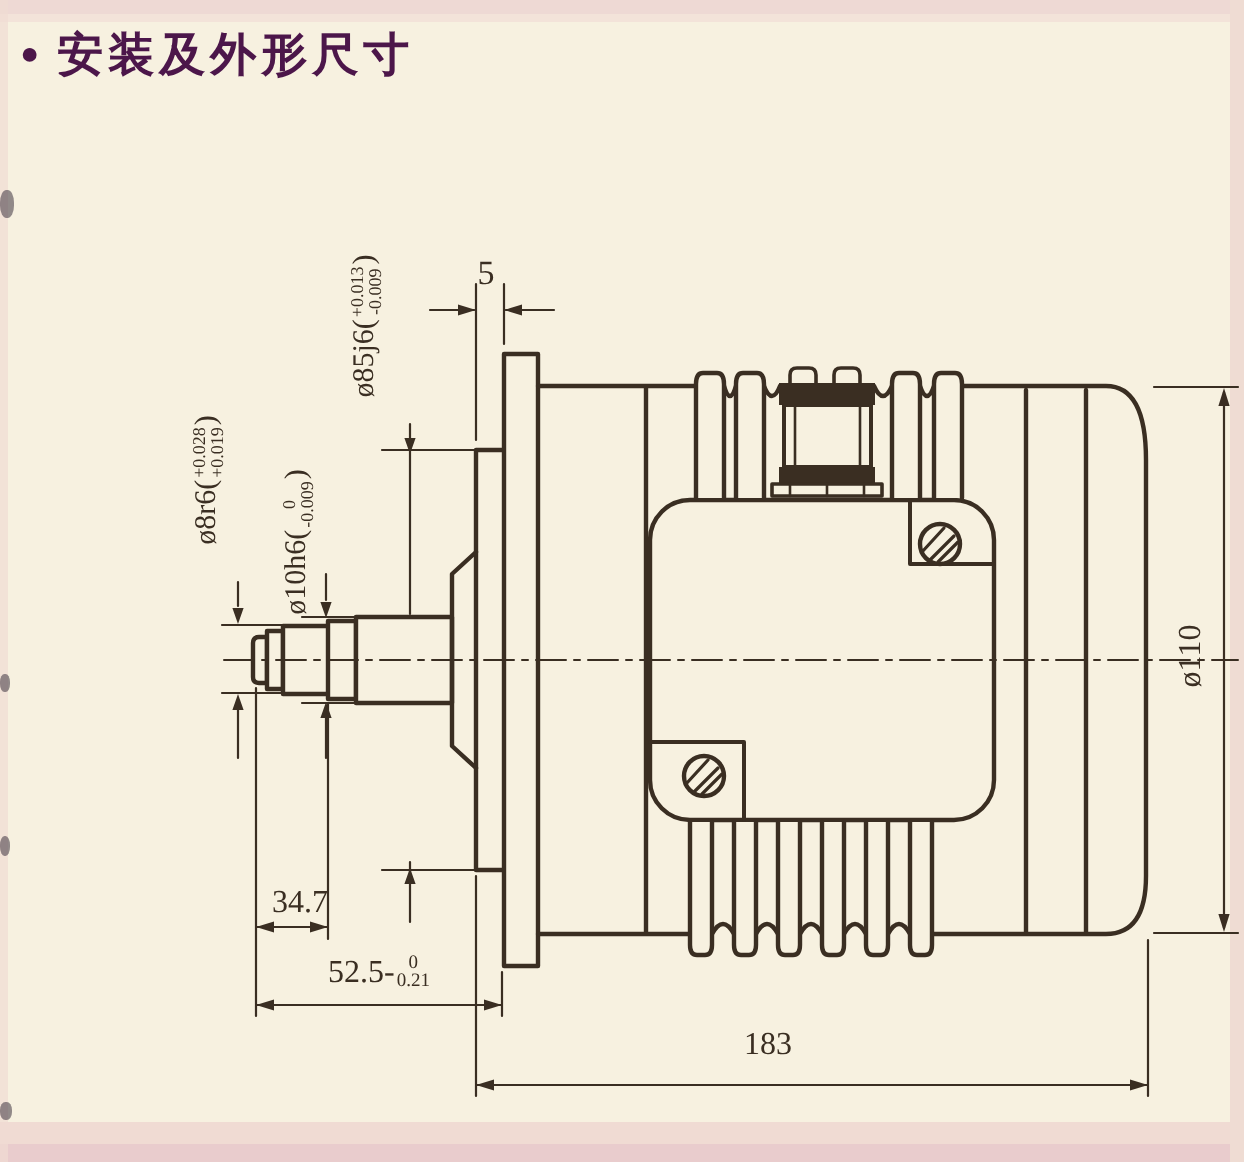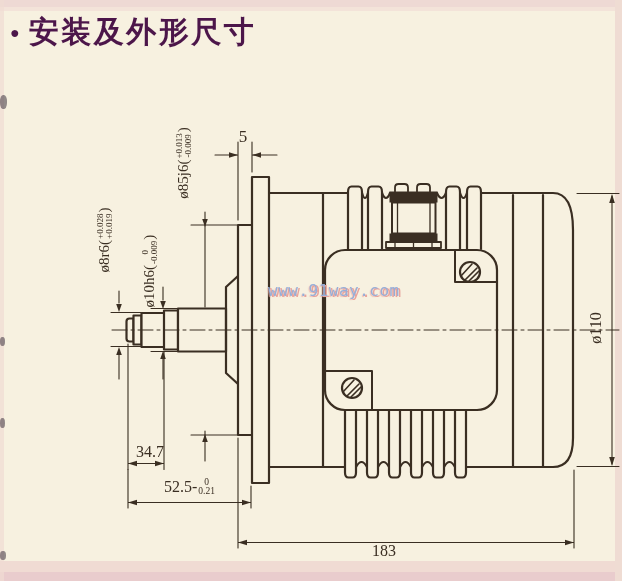--- a/index.html
+++ b/index.html
@@ -2,21 +2,21 @@
 <html><head>
 <meta charset="utf-8">
 <style>
   html,body{margin:0;padding:0;}
   body{font-family:"Liberation Sans",sans-serif;}
   #stage{position:relative;width:622px;height:581px;background:var(--paper,#f7f1e0);overflow:hidden;}
   .band{position:absolute;pointer-events:none;}
   .smudge{position:absolute;background:#3e3340;opacity:.55;border-radius:45%;}
   #title-row{position:absolute;left:10px;top:12px;display:flex;align-items:center;gap:9px;color:var(--title_text,#4c164a);}
   #title-bullet{font-size:16px;line-height:16px;}
-  #title-text{font-size:30px;font-weight:bold;letter-spacing:2.5px;font-family:"Liberation Sans",sans-serif;}
+  #title-text{font-size:23px;font-weight:bold;letter-spacing:2.5px;font-family:"Liberation Sans",sans-serif;}
   svg{position:absolute;left:0;top:0;color:var(--ink,#3a2e22);}
   .dimtext{position:absolute;font-family:"Liberation Serif",serif;color:var(--ink,#3a2e22);white-space:nowrap;display:flex;align-items:center;transform:translate(-50%,-50%);}
   .vrot{transform:translate(-50%,-50%) rotate(-90deg);}
   .tolstack{display:inline-flex;flex-direction:column;align-items:center;font-size:9px;line-height:8.5px;margin:0 1px;}
   .sz17{font-size:17px;} .sz16{font-size:16px;} .sz15{font-size:15px;}
   .tolstack.big{font-size:9.5px;line-height:9px;}
   #watermark{position:absolute;left:268px;top:281px;font-family:"DejaVu Sans Mono",monospace;font-size:16px;letter-spacing:.5px;color:var(--watermark_blue,#96aed9);text-shadow:2px 1px 0 var(--watermark_halo,#e8a39c),-1px 1px 1px rgba(240,170,160,.7);}
 </style>
 </head>
 <body style="--paper: #f7f1e0; --ink: #3a2e22; --title_text: #4c164a; --watermark_blue: #96aed9; --watermark_halo: #e8a39c; --edge_pink_top: #eed9d4; --edge_pink_bottom: #e9cccd; --edge_pink_soft: #f0dbd3; --edge_pink_right: #efdcd3;">
@@ -145,21 +145,21 @@
 
   <div class="dimtext sz16" style="left:190px;top:487px;">
     <span>52.5-</span>
       <span class="tolstack big">
         <span>0</span>
         <span>0.21</span>
       </span>
       <span></span>
   </div>
 
-  <div class="dimtext sz16" style="left:384px;top:551px;">183</div>
+  <div class="dimtext sz16" style="left:384px;top:523px;">183</div>
 
   <div class="dimtext sz16 vrot" style="left:596px;top:328px;">ø110</div>
 
   <div class="dimtext sz15 vrot" style="left:104px;top:240px;">
     <span>ø8r6(</span>
       <span class="tolstack">
         <span>+0.028</span>
         <span>+0.019</span>
       </span>
       <span>)</span>
@@ -176,15 +176,14 @@
 
   <div class="dimtext sz15 vrot" style="left:183px;top:163px;">
     <span>ø85j6(</span>
       <span class="tolstack">
         <span>+0.013</span>
         <span>-0.009</span>
       </span>
       <span>)</span>
   </div>
 
-  <div id="watermark">www.91way.com</div>
 
 </div>
 
 </body></html>

